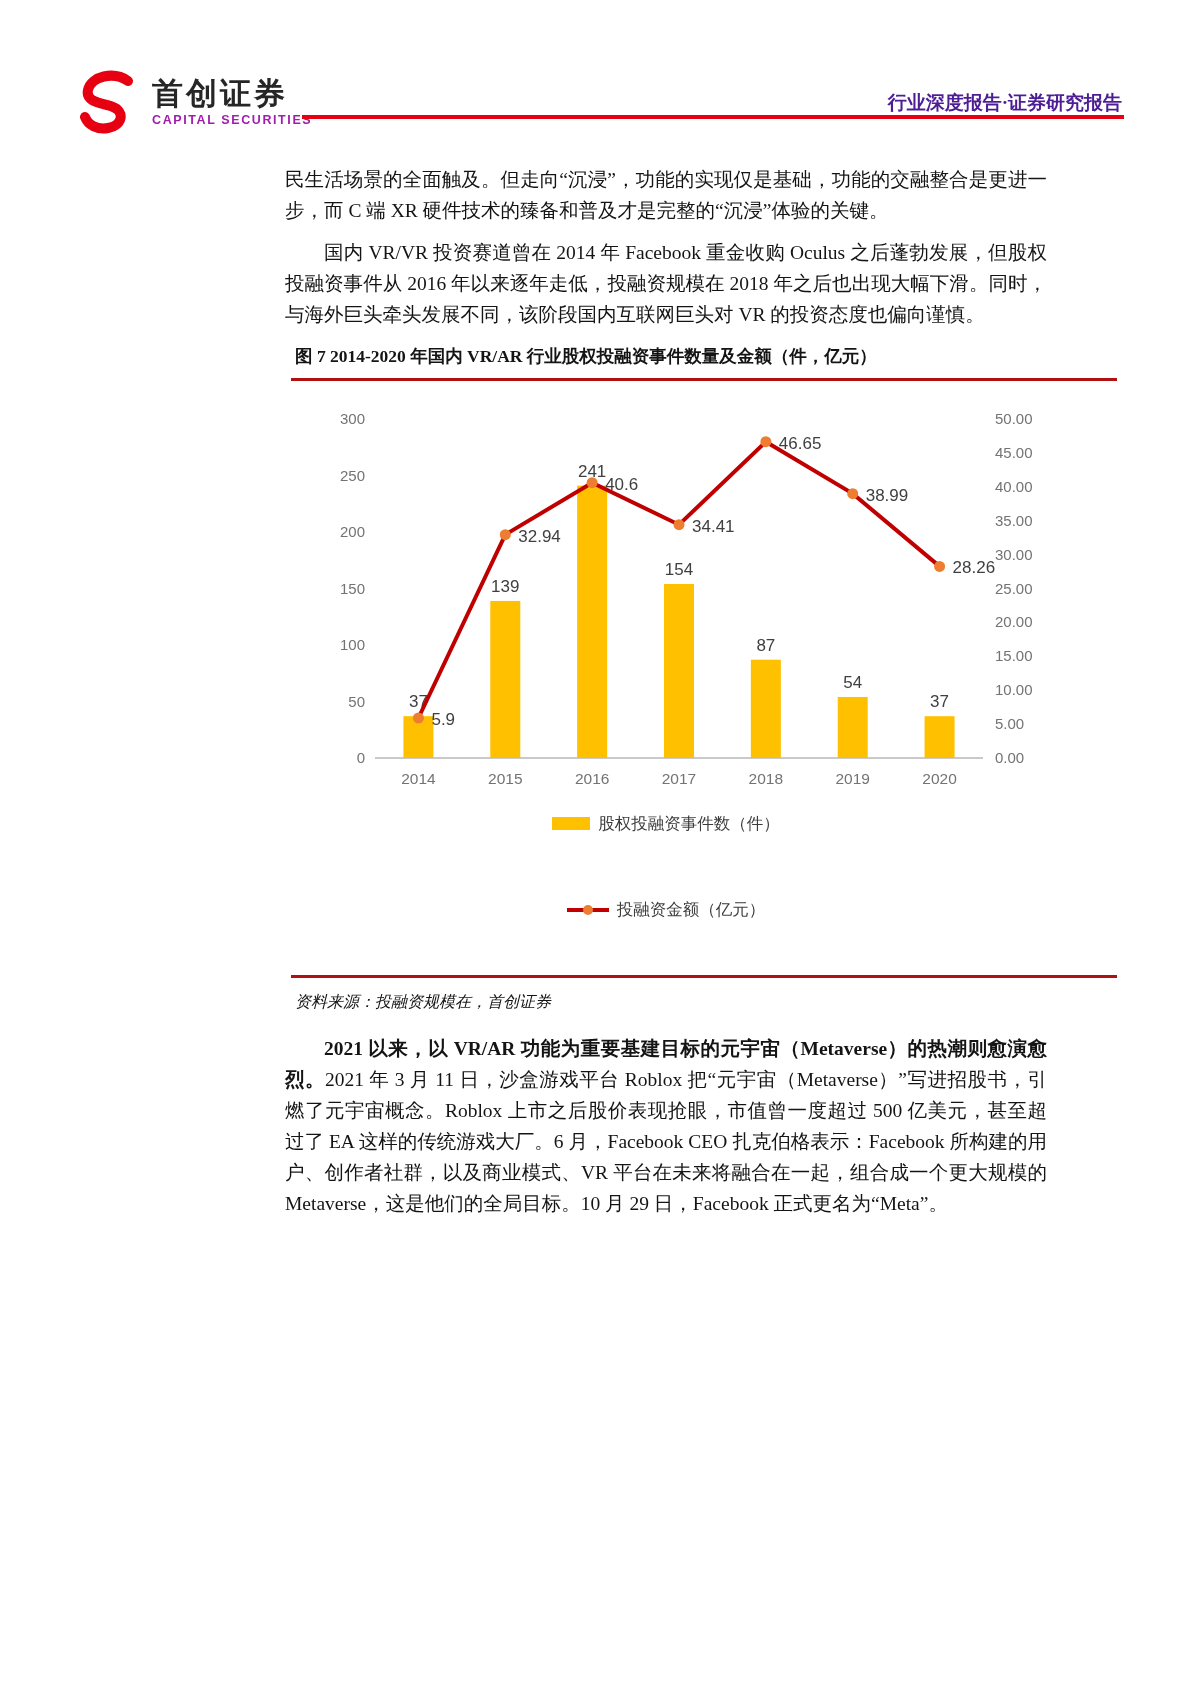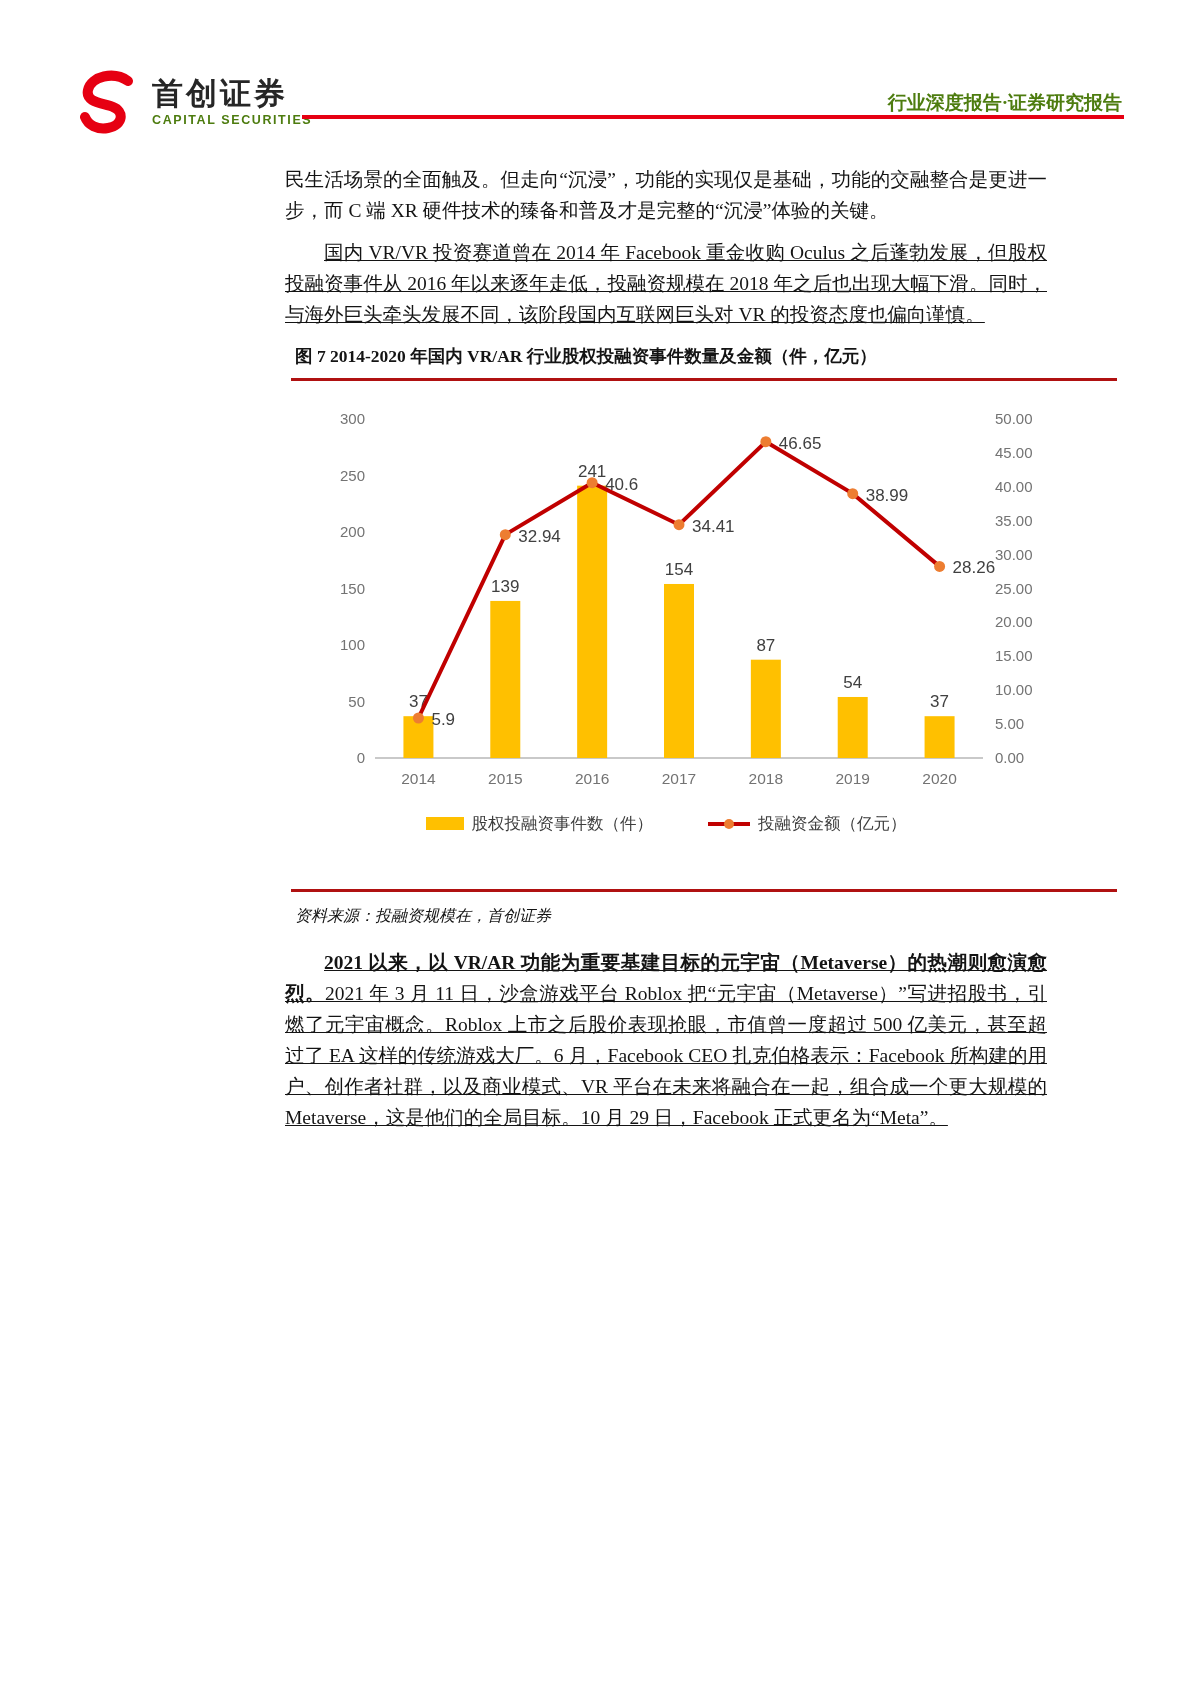--- a/index.html
+++ b/index.html
@@ -5,39 +5,39 @@
   html,body{margin:0;padding:0;background:#ffffff;}
   .page{position:relative;width:1200px;height:1500px;background:#ffffff;overflow:hidden;
         font-family:"Liberation Serif","DejaVu Serif",serif;color:#141414;}
 
   
   .logo{position:absolute;left:78px;top:70px;display:flex;align-items:center;gap:10px;}
   .logo-mark{width:64px;height:64px;}
   .logo-cn{font-family:"Liberation Sans","DejaVu Sans",sans-serif;font-weight:bold;
            font-size:31px;letter-spacing:3px;color:#262626;line-height:36px;}
   .logo-en{font-family:"Liberation Sans","DejaVu Sans",sans-serif;font-weight:bold;
-           font-size:12.5px;letter-spacing:1.6px;color:#4d7c0f;line-height:16px;}
-  .header-right{position:absolute;right:78px;top:90px;font-size:19px;font-weight:bold;color:#4d7c0f;}
+           font-size:12.5px;letter-spacing:1.6px;color:#a21caf;line-height:16px;}
+  .header-right{position:absolute;right:78px;top:90px;font-size:19px;font-weight:bold;color:#4c1d95;}
   .header-rule{position:absolute;left:302px;right:76px;top:115px;height:4px;background:#e60012;}
 
   
   .content{position:absolute;left:285px;width:762px;top:164px;
            font-size:19.5px;line-height:31px;text-align:justify;}
   .content p{margin:0 0 11px 0;}
-  .indent{text-indent:2em;text-decoration:underline;}
+  .indent{text-indent:2em;}
   .b{font-weight:bold;}
 
   
   .fig{margin:4px 0 10px 0;}
   .fig-title{font-size:17.5px;font-weight:bold;padding-left:10px;margin-bottom:6px;text-align:left;}
   .fig-rule{height:3px;background:#b01111;margin-left:6px;margin-right:-70px;}
   .chart-wrap{padding-top:10px;}
   .chart-wrap svg{display:block;margin-left:28px;}
   .legend{display:flex;justify-content:center;align-items:center;gap:55px;margin-top:2px;
-          font-family:"Liberation Sans","DejaVu Sans",sans-serif;font-size:16.5px;color:#3c3c3c;}
+          font-family:"Liberation Sans","DejaVu Sans",sans-serif;font-size:16.5px;color:#3c3c3c;flex-direction:column;}
   .legend-item{display:flex;align-items:center;gap:8px;}
   .sw-bar{width:38px;height:13px;background:#FFC000;}
   .sw-line{position:relative;width:42px;height:4px;background:#C00000;}
   .sw-line .dot{position:absolute;left:50%;top:50%;width:10px;height:10px;margin:-5px 0 0 -5px;
                 border-radius:50%;background:#ED7D31;}
   .fig-spacer{height:50px;}
   .fig-source{font-size:16px;font-style:italic;padding-left:10px;margin:8px 0 16px 0;text-align:left;}
 
   
   .footer-rule{position:absolute;left:75px;right:75px;top:1571px;height:4px;background:#c00000;}

